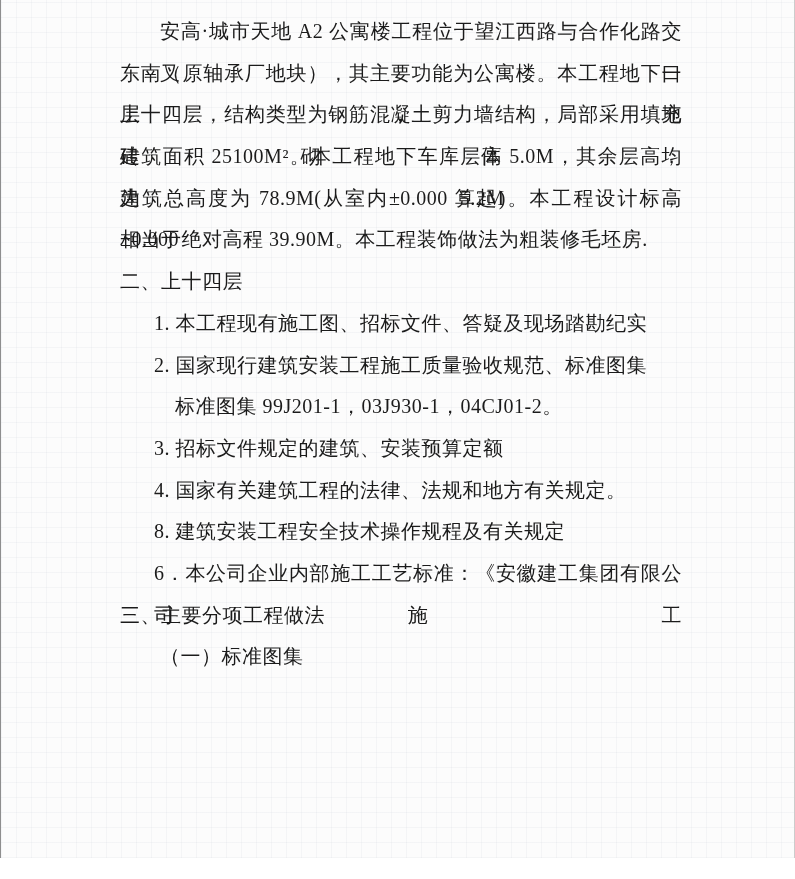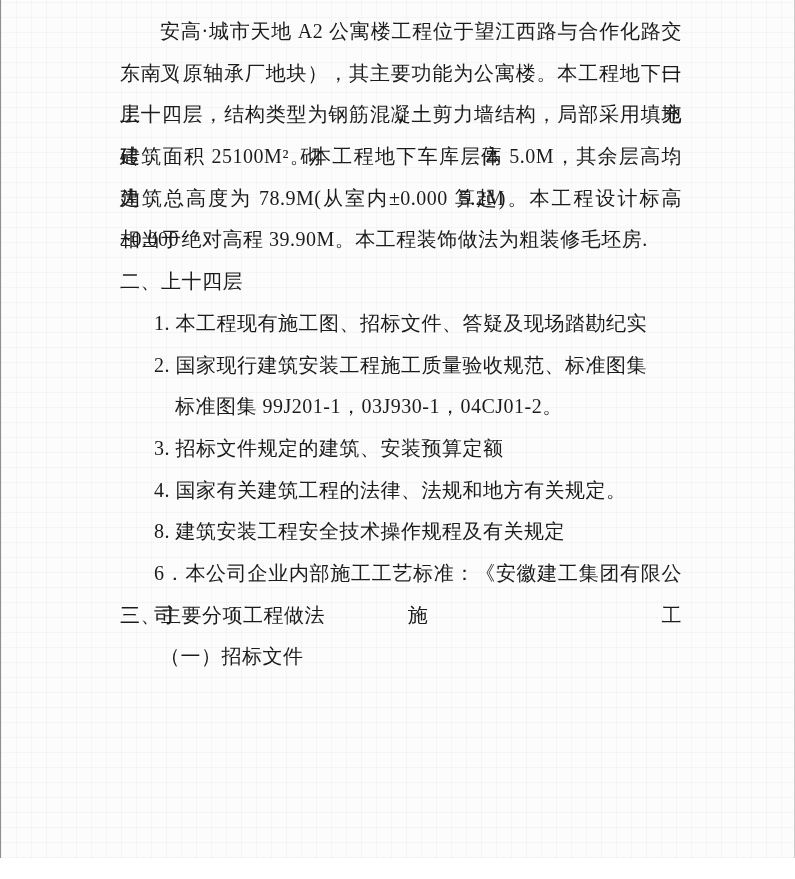--- a/index.html
+++ b/index.html
@@ -61,15 +61,15 @@
       <div class="line ind-none">相当于绝对高程 39.90M。本工程装饰做法为粗装修毛坯房.</div>
       <div class="line ind-none">二、上十四层</div>
       <div class="line ind-item">1. 本工程现有施工图、招标文件、答疑及现场踏勘纪实</div>
       <div class="line ind-item">2. 国家现行建筑安装工程施工质量验收规范、标准图集</div>
       <div class="line ind-sub">标准图集 99J201-1，03J930-1，04CJ01-2。</div>
       <div class="line ind-item">3. 招标文件规定的建筑、安装预算定额</div>
       <div class="line ind-item">4. 国家有关建筑工程的法律、法规和地方有关规定。</div>
       <div class="line ind-item">8. 建筑安装工程安全技术操作规程及有关规定</div>
       <div class="line ind-item just">6．本公司企业内部施工工艺标准：《安徽建工集团有限公司施工</div>
       <div class="line ind-none">三、主要分项工程做法</div>
-      <div class="line ind-first">（一）招标文件</div>
+      <div class="line ind-first">（一）标准图集</div>
     </div>
 </div>
 
 </body></html>

